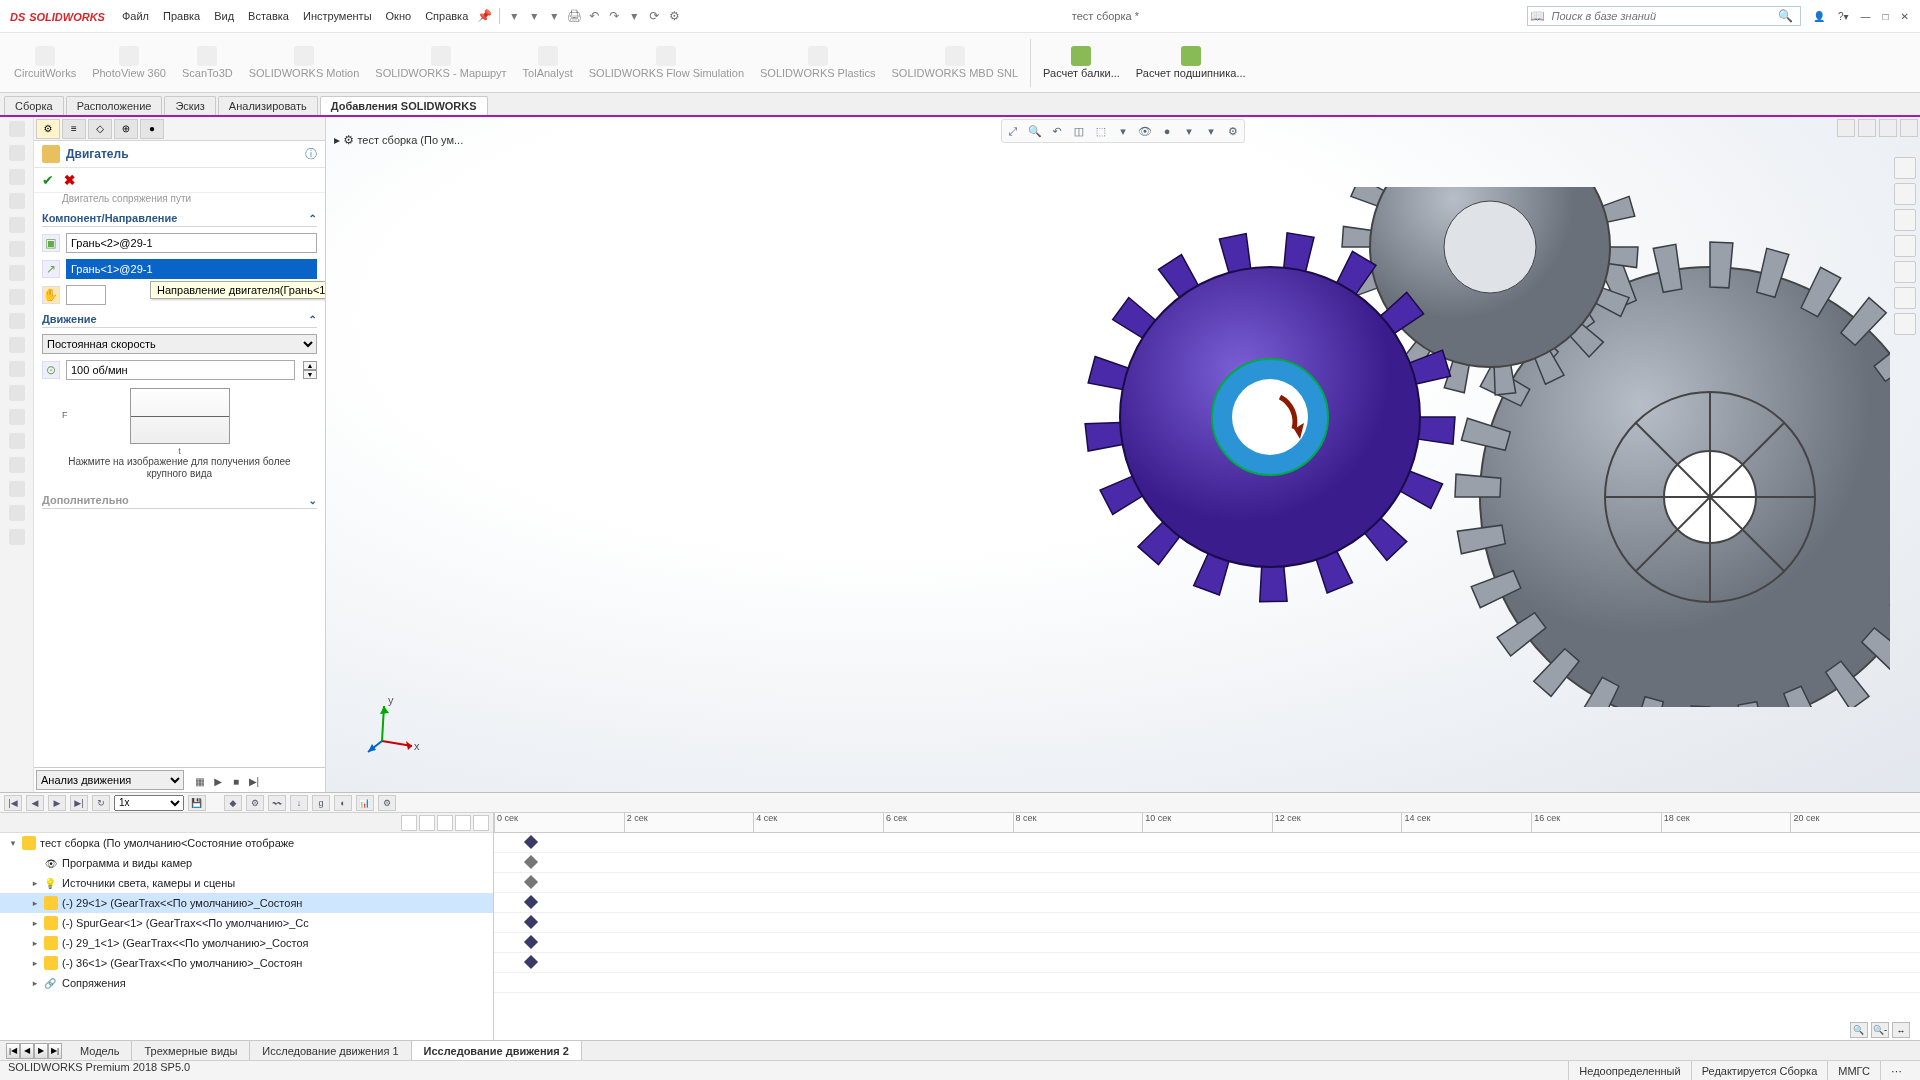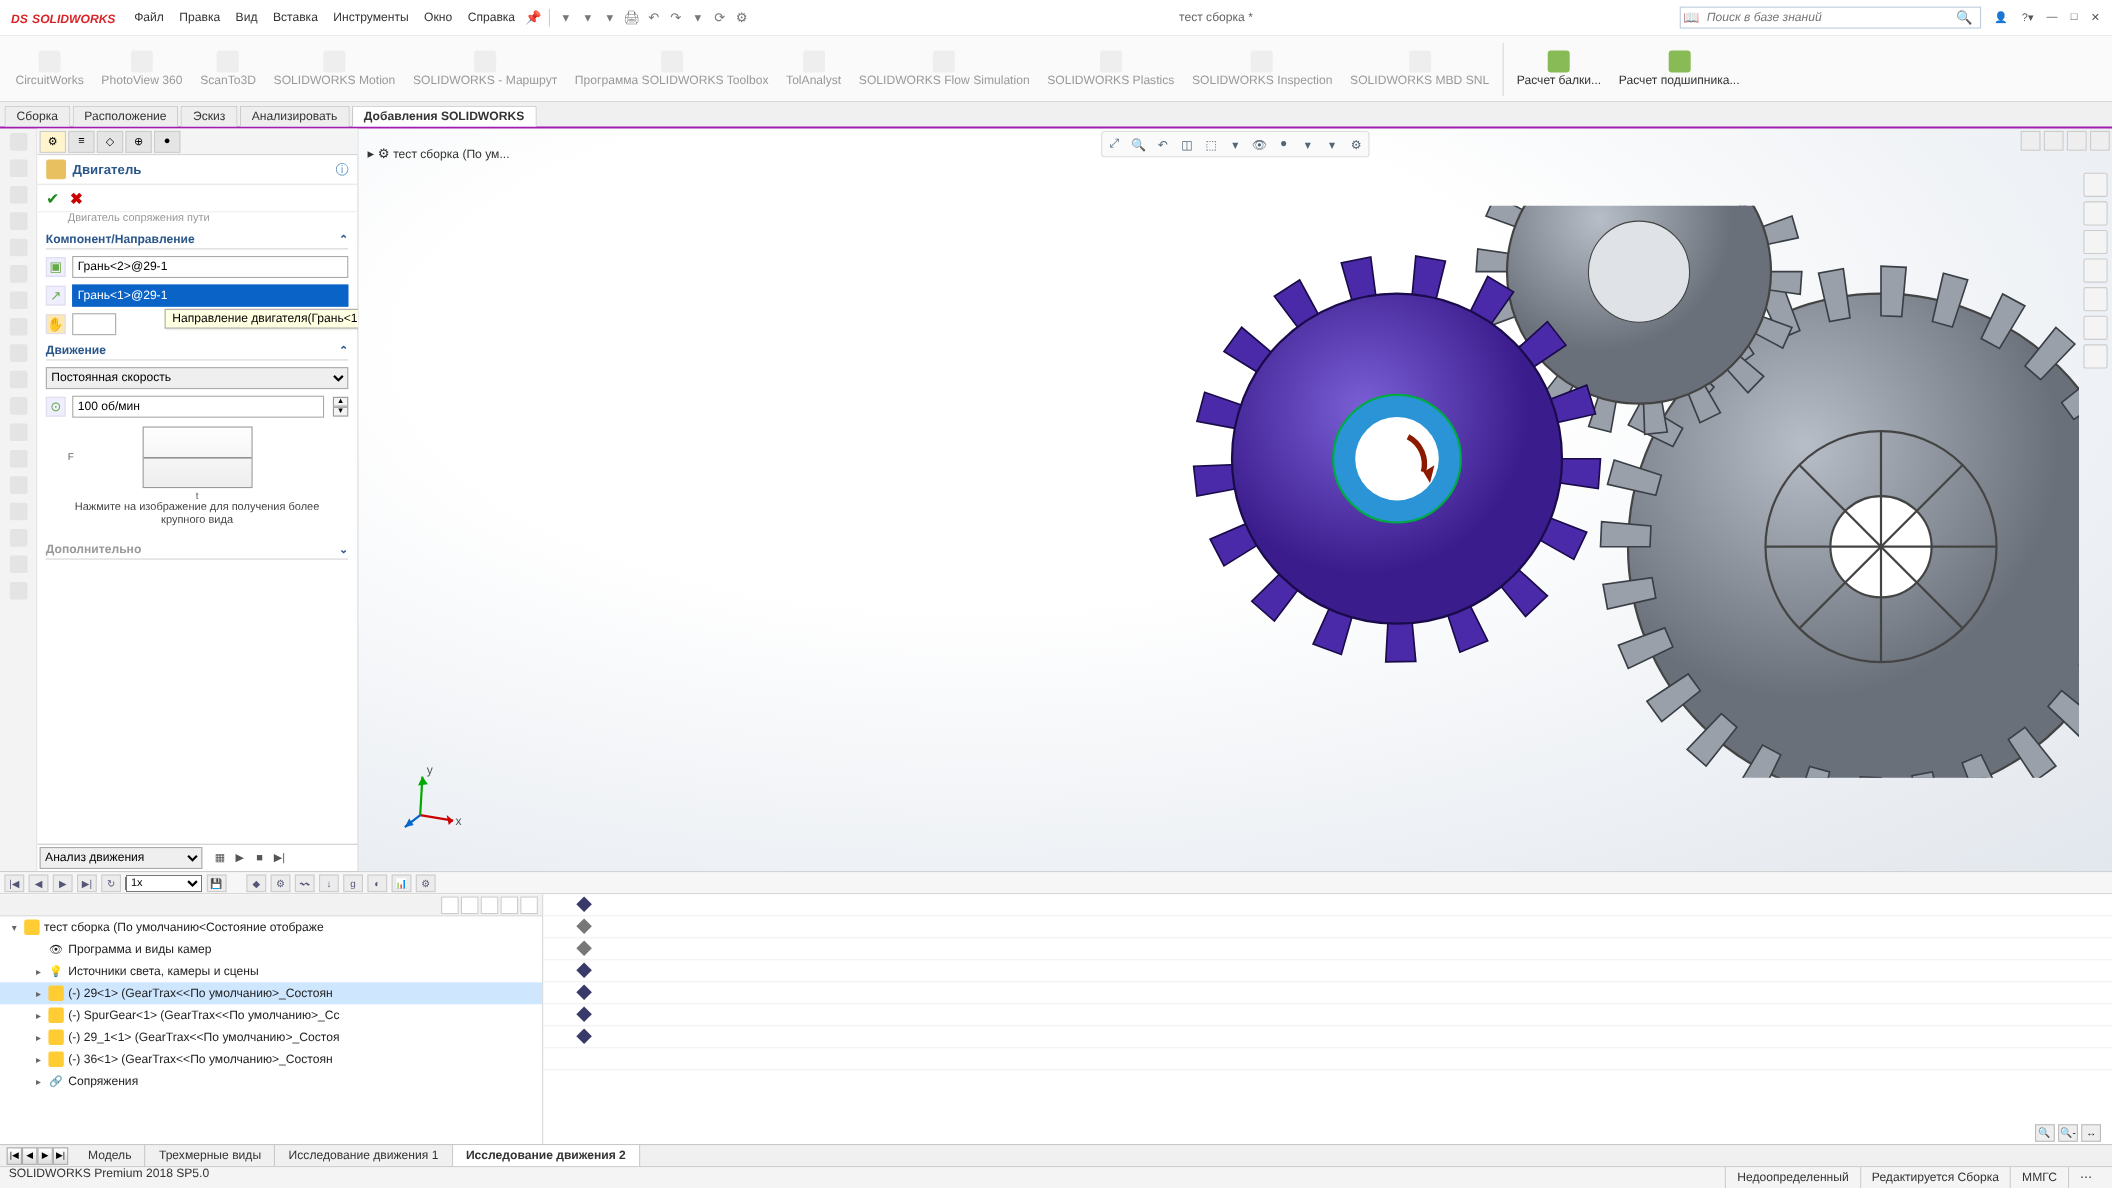--- a/index.html
+++ b/index.html
@@ -165,37 +165,29 @@
   <div class="rb-btn">
       <div class="rb-ico"></div>
       <span>SOLIDWORKS Motion</span>
     </div>
   <div class="rb-btn">
       <div class="rb-ico"></div>
       <span>SOLIDWORKS - Маршрут</span>
     </div>
   <div class="rb-btn">
       <div class="rb-ico"></div>
-      <span>Программа SOLIDWORKS Toolbox</span>
-    </div>
-  <div class="rb-btn">
-      <div class="rb-ico"></div>
       <span>TolAnalyst</span>
     </div>
   <div class="rb-btn">
       <div class="rb-ico"></div>
       <span>SOLIDWORKS Flow Simulation</span>
     </div>
   <div class="rb-btn">
       <div class="rb-ico"></div>
       <span>SOLIDWORKS Plastics</span>
-    </div>
-  <div class="rb-btn">
-      <div class="rb-ico"></div>
-      <span>SOLIDWORKS Inspection</span>
     </div>
   <div class="rb-btn">
       <div class="rb-ico"></div>
       <span>SOLIDWORKS MBD SNL</span>
     </div>
   <div class="rb-sep"></div>
   <div class="rb-btn enabled">
       <div class="rb-ico"></div>
       <span>Расчет балки...</span>
     </div>
@@ -539,20 +531,33 @@
           <span class="tico asm-ico"></span>
           <span>(-) 36&lt;1&gt; (GearTrax&lt;&lt;По умолчанию&gt;_Состоян</span>
       </div>
       <div class="tree-row lvl1">
         <span class="exp">▸</span>
           <span class="tico">🔗</span>
           <span>Сопряжения</span>
       </div>
     </div>
     <div class="timeline">
+      <div class="tl-ruler">
+        <div class="tl-tick">0 сек</div>
+          <div class="tl-tick">2 сек</div>
+        <div class="tl-tick">4 сек</div>
+          <div class="tl-tick">6 сек</div>
+        <div class="tl-tick">8 сек</div>
+          <div class="tl-tick">10 сек</div>
+        <div class="tl-tick">12 сек</div>
+          <div class="tl-tick">14 сек</div>
+        <div class="tl-tick">16 сек</div>
+          <div class="tl-tick">18 сек</div>
+        <div class="tl-tick">20 сек</div>
+      </div>
       <div class="tl-body">
         <div class="tl-row">
             <div class="tl-key"></div>
           </div>
         <div class="tl-row">
             <div class="tl-key" style="background:#777"></div>
           </div>
         <div class="tl-row">
             <div class="tl-key" style="background:#777"></div>
           </div>

